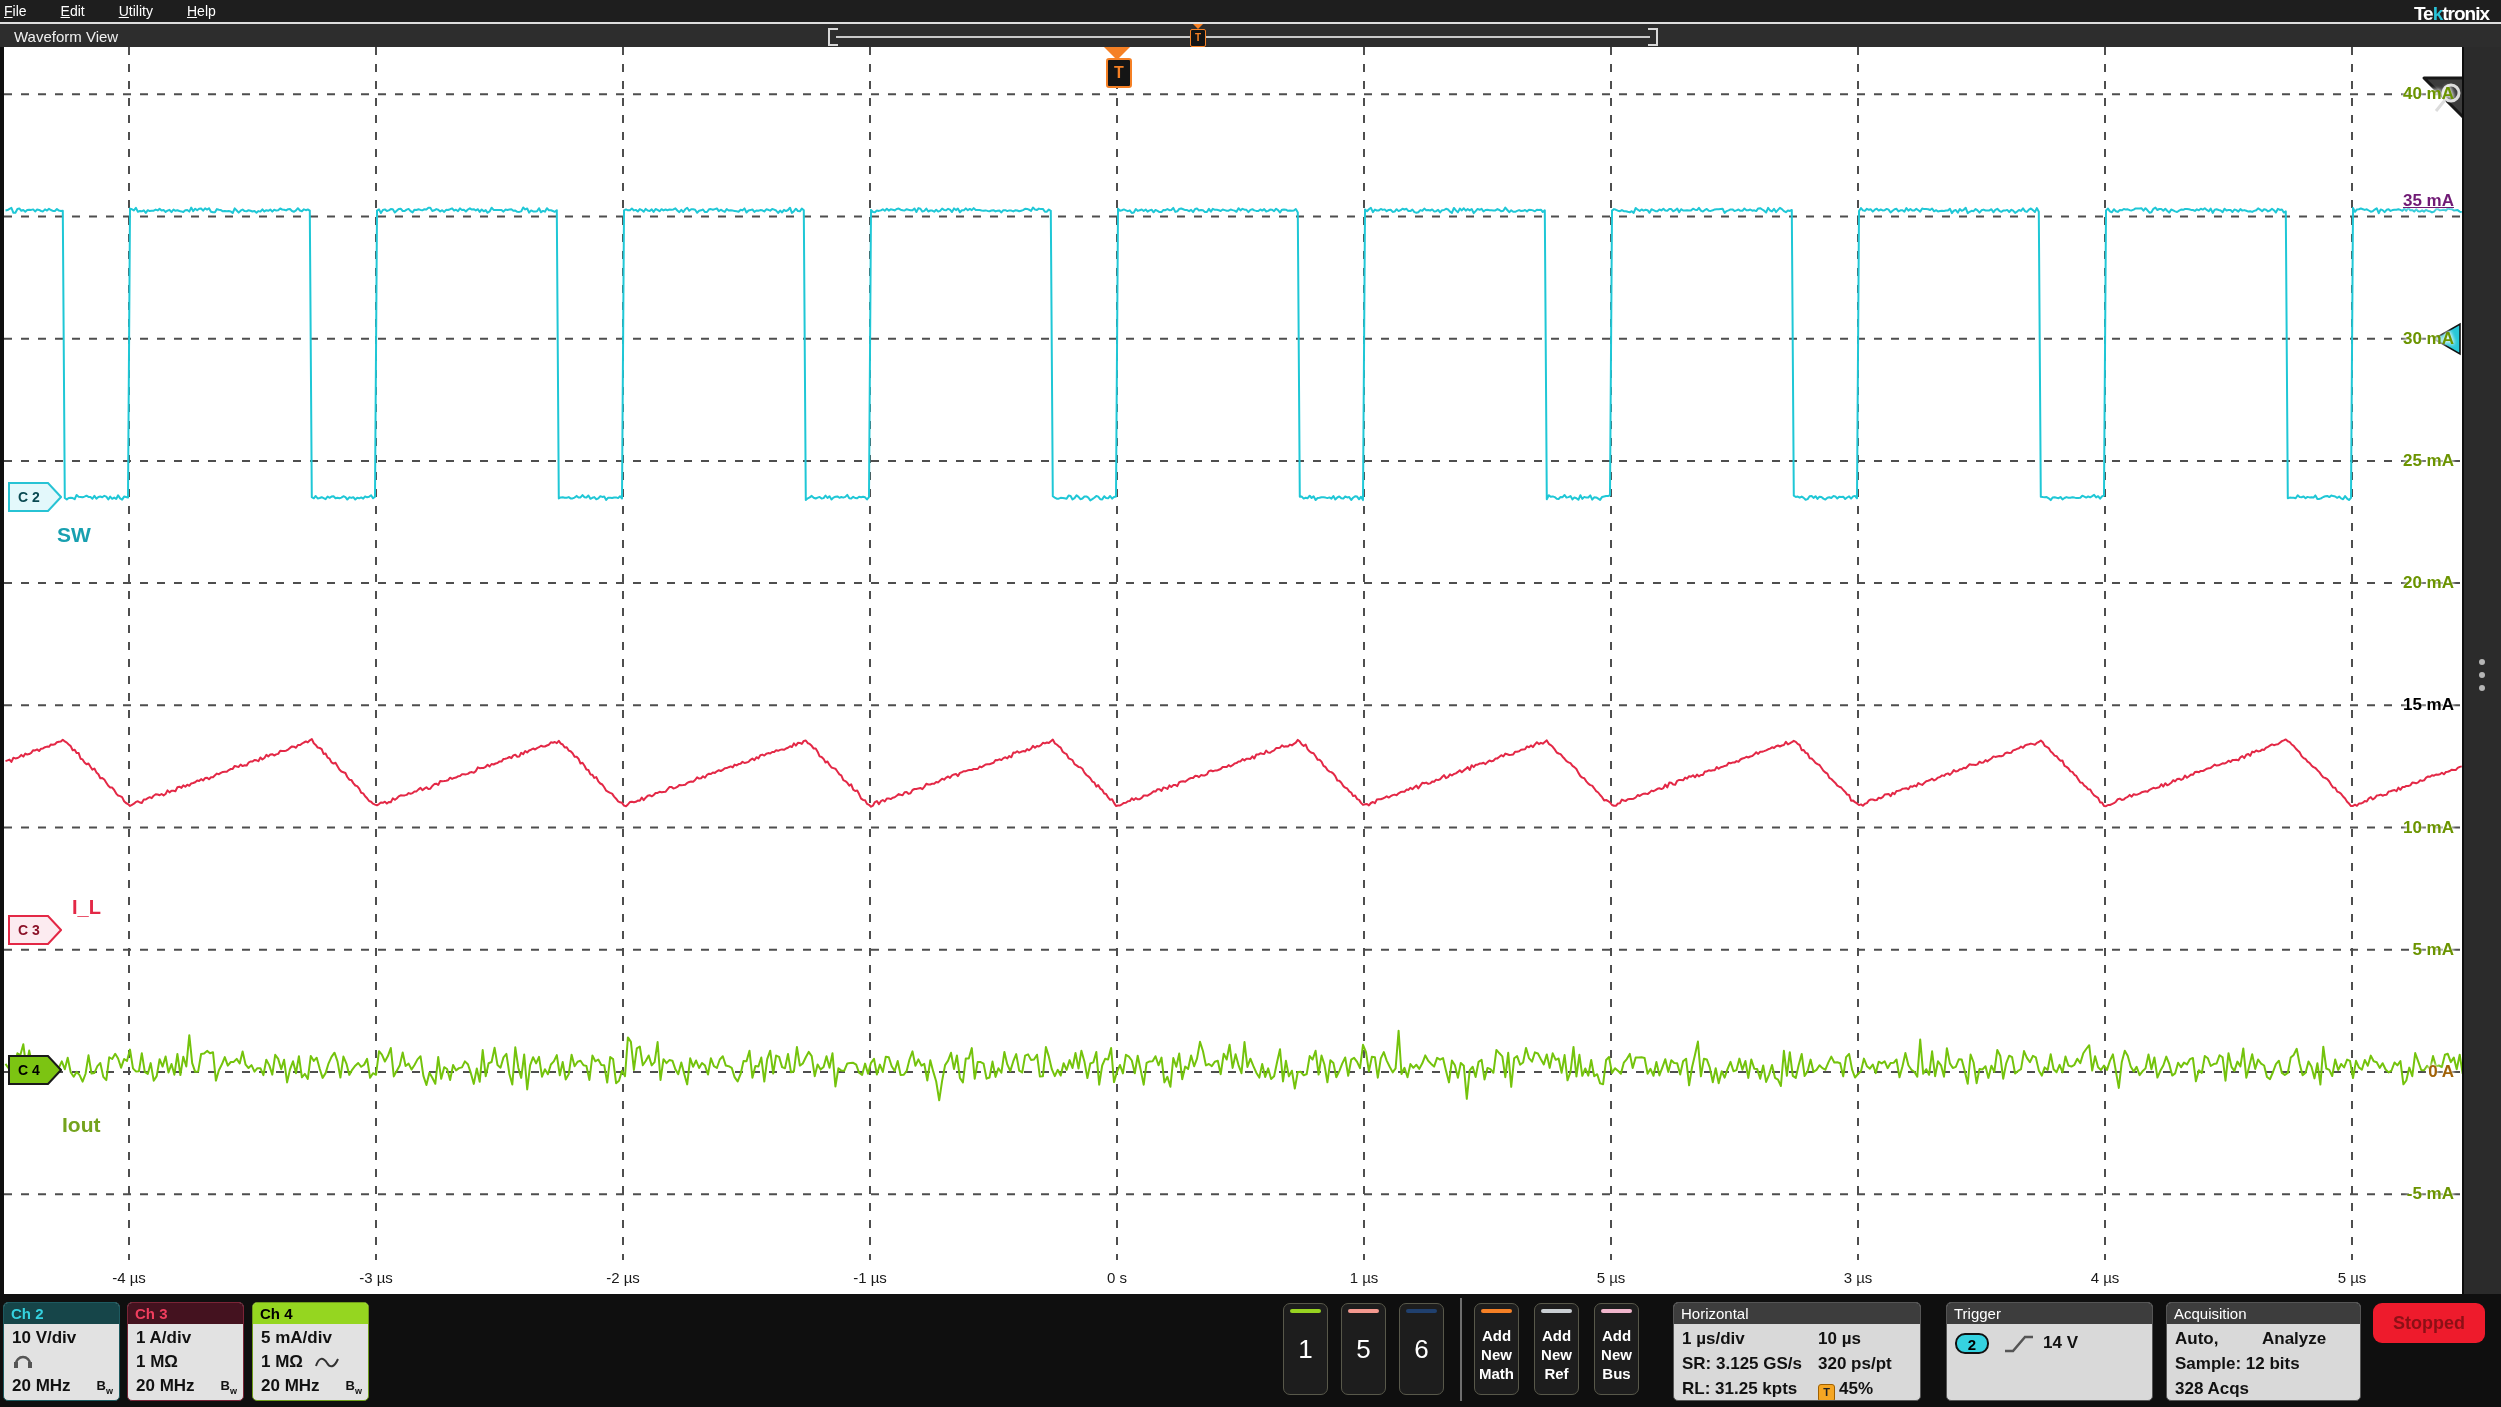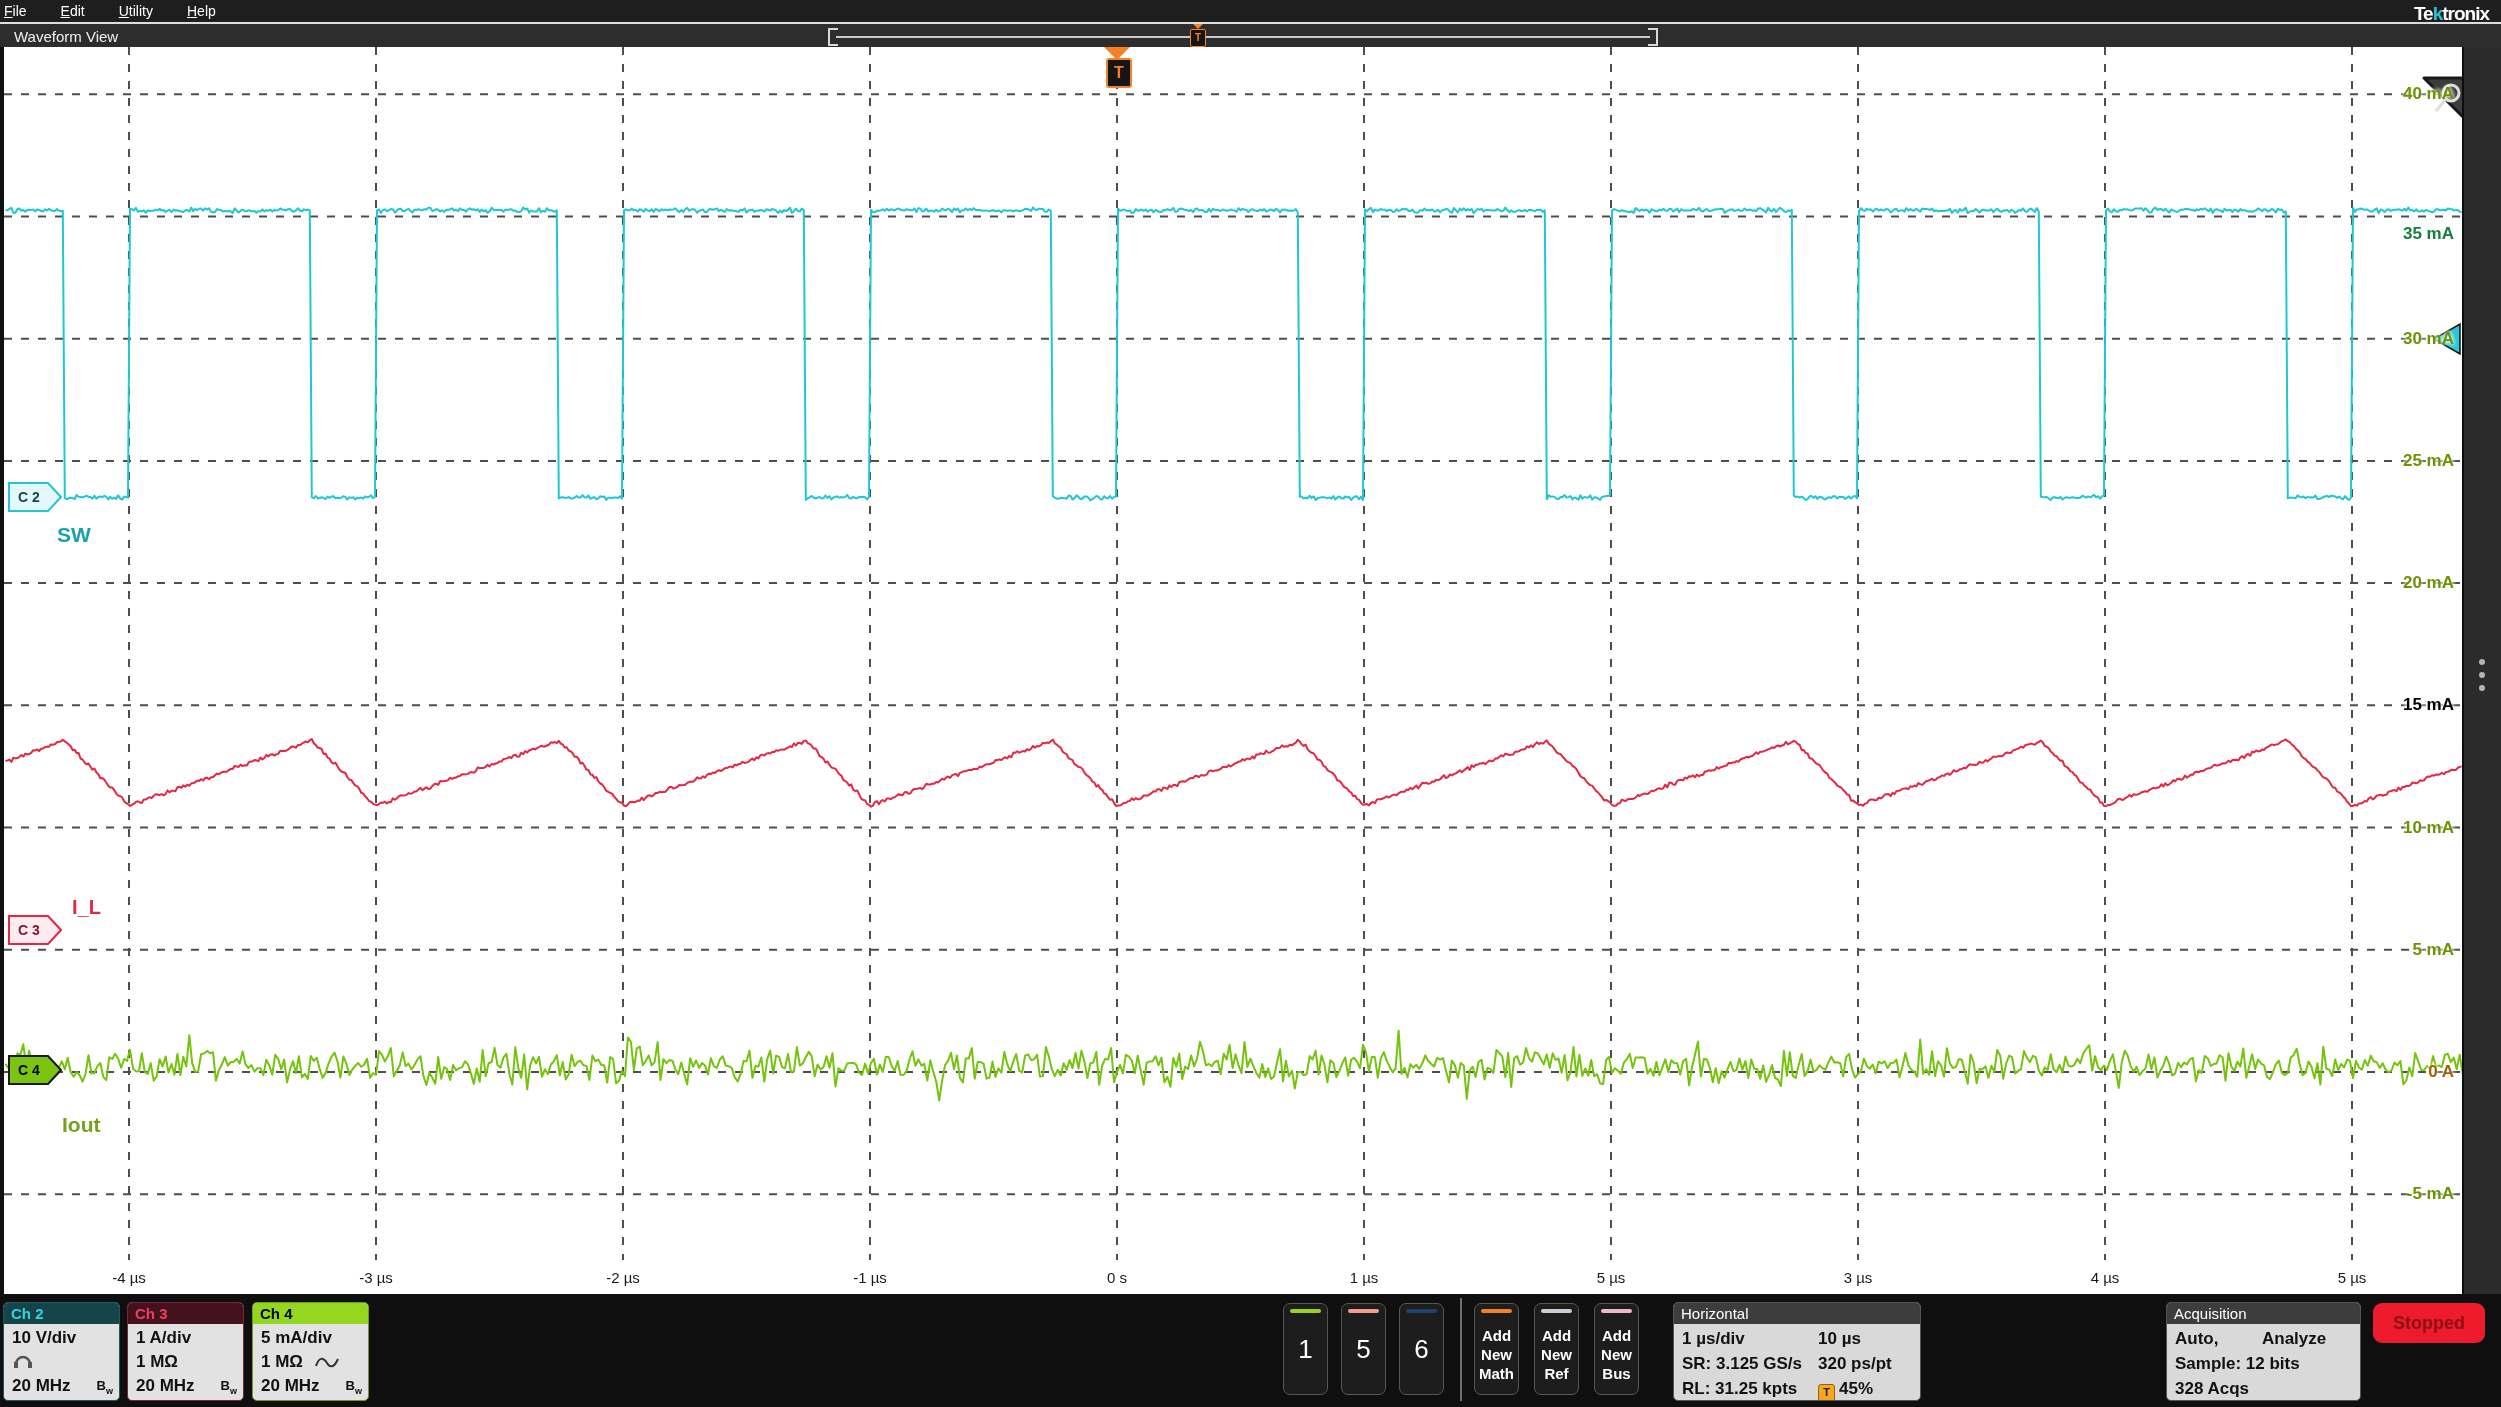--- a/index.html
+++ b/index.html
@@ -154,21 +154,21 @@
     <svg style="position:absolute;left:2428px;top:274px" width="30" height="36">
       <polygon points="2,18 28,3 28,33" fill="#29c8d8" stroke="#111" stroke-width="1.5"></polygon>
     </svg>
 
     <svg id="zoom-btn" width="48" height="48">
       <path d="M4,3 L45,3 L45,44 Z" fill="#3c3c3c" stroke="#181818" stroke-width="3" stroke-linejoin="round"></path>
       <circle cx="31" cy="18" r="8" fill="none" stroke="#dcdcdc" stroke-width="3"></circle>
       <line x1="25" y1="25" x2="16" y2="36" stroke="#dcdcdc" stroke-width="3"></line>
     </svg>
   <div class="ytick" style="top: 36.24px; color: rgb(107, 148, 0);">40 mA</div>
-      <div class="ytick" style="top: 176px; color: #15803d;">35 mA</div>
+      <div class="ytick" style="top: 143px; color: #701a75; text-decoration: underline;">35 mA</div>
       <div class="ytick" style="top: 280.68px; color: rgb(107, 148, 0);">30 mA</div>
       <div class="ytick" style="top: 402.9px; color: rgb(107, 148, 0);">25 mA</div>
       <div class="ytick" style="top: 525.12px; color: rgb(107, 148, 0);">20 mA</div>
       <div class="ytick" style="top: 647.34px; color: #000000;">15 mA</div>
       <div class="ytick" style="top: 769.56px; color: rgb(107, 148, 0);">10 mA</div>
       <div class="ytick" style="top: 891.78px; color: rgb(107, 148, 0);">5 mA</div>
       <div class="ytick" style="top: 1014px; color: #a16207;">0 A</div>
       <div class="ytick" style="top: 1136.22px; color: rgb(107, 148, 0);">-5 mA</div>
       <div class="xtick" style="left: 85px;">-4 µs</div>
       <div class="xtick" style="left: 332px;">-3 µs</div>
@@ -274,20 +274,30 @@
       <div class="bd">
         <div class="col1 ry1">1 µs/div</div>
         <div class="col2 ry1">10 µs</div>
         <div class="col1 ry2">SR: 3.125 GS/s</div>
         <div class="col2 ry2">320 ps/pt</div>
         <div class="col1 ry3">RL: 31.25 kpts</div>
         <div class="col2 ry3"><span class="tpos">T</span><span>45%</span></div>
       </div>
     </div>
 
+    <div class="infopanel" id="trig-panel">
+      <div class="hd">Trigger</div>
+      <div class="bd">
+        <div id="src-badge">2</div>
+        <svg id="edge-ic" width="32" height="26">
+          <path d="M2,20 H10 L22,6 H30" fill="none" stroke="#555" stroke-width="2.5"></path>
+        </svg>
+        <div id="trig-level">14 V</div>
+      </div>
+    </div>
 
     <div class="infopanel" id="acq-panel">
       <div class="hd">Acquisition</div>
       <div class="bd">
         <div class="col1 ry1">Auto,</div>
         <div class="ry1" id="acq-analyze">Analyze</div>
         <div class="col1 ry2">Sample: 12 bits</div>
         <div class="col1 ry3">328 Acqs</div>
       </div>
     </div>

